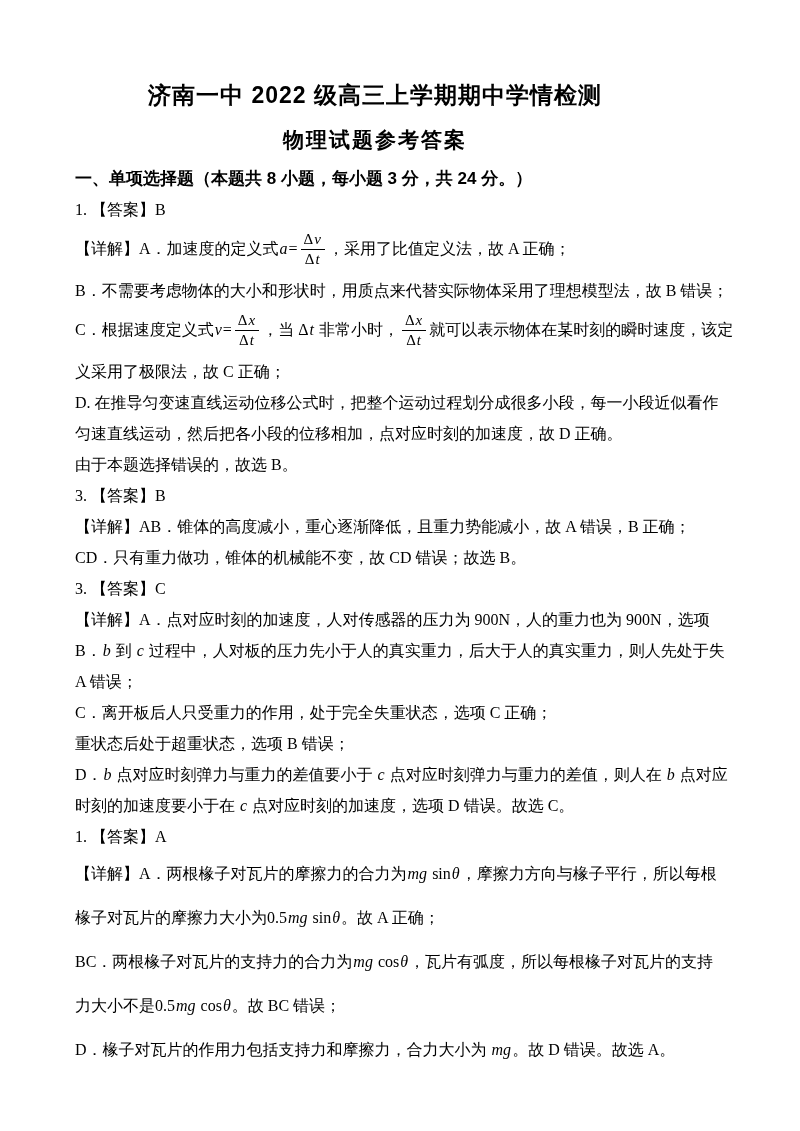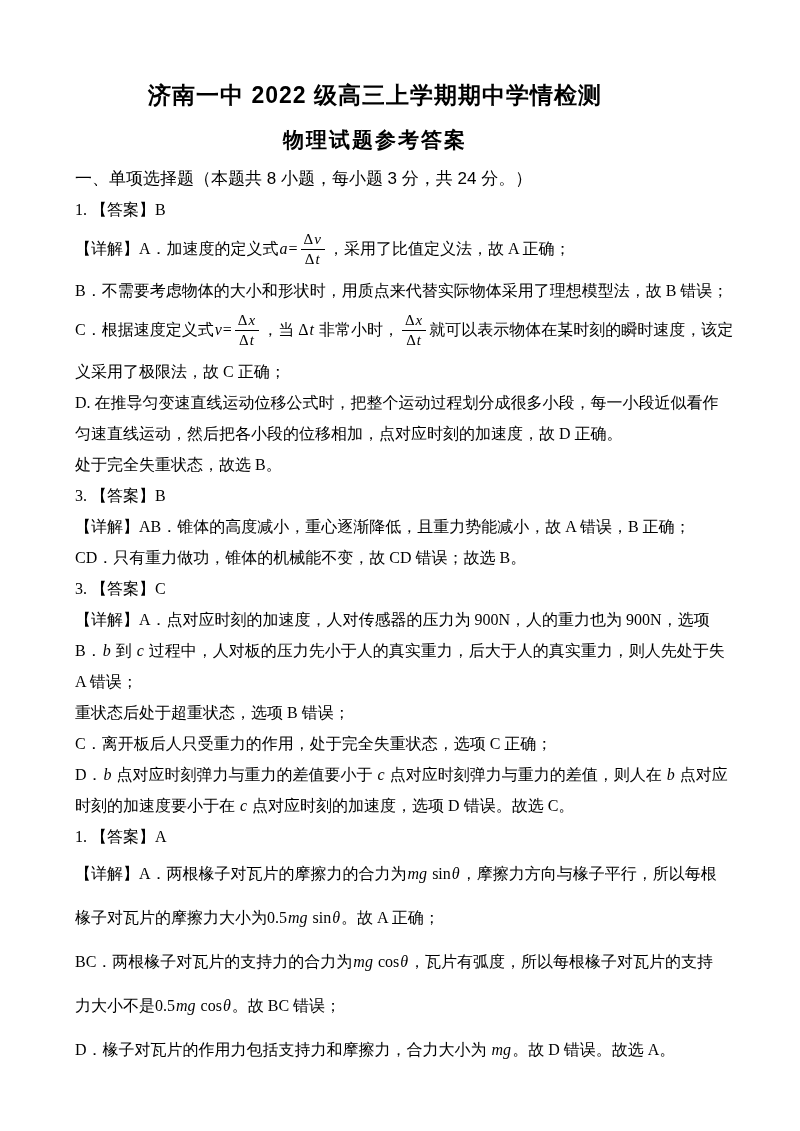--- a/index.html
+++ b/index.html
@@ -20,21 +20,21 @@
     font-size: 23px; font-weight: bold; line-height: 30px;
     margin: 0 0 16px 0; letter-spacing: 1px;
     font-family: "Liberation Sans", "DejaVu Sans", sans-serif;
   }
   .doc-subtitle {
     font-size: 21px; font-weight: bold; line-height: 28px;
     margin: 0 0 12px 0; letter-spacing: 2px;
     font-family: "Liberation Sans", "DejaVu Sans", sans-serif;
   }
   .section-heading {
-    font-size: 17px; font-weight: normal; line-height: 26px;
+    font-size: 17px; font-weight: bold; line-height: 26px;
     margin: 0 0 2px 0;
     font-family: "Liberation Sans", "DejaVu Sans", sans-serif;
   }
   .doc-body p.line {
     margin: 0; font-size: 16px; line-height: 31px;
     text-align: justify;
   }
   .doc-body p.line.fl { padding: 6px 0; }   
   .doc-body p.line.ll { line-height: 44px; } 
   .mi { font-style: italic; padding: 0 1px; font-family: "Liberation Serif", "DejaVu Serif", serif; }
@@ -56,30 +56,30 @@
   </div>
   <h3 class="section-heading">一、单项选择题（本题共 8 小题，每小题 3 分，共 24 分。）</h3>
   <div class="doc-body">
       <p class="line">1. 【答案】B</p>
       <p class="line fl">【详解】A．加速度的定义式<span class="mi">a</span>=<span class="frac"><span class="num">Δ<span class="mi">v</span></span><span class="den">Δ<span class="mi">t</span></span></span>，采用了比值定义法，故 A 正确；</p>
       <p class="line">B．不需要考虑物体的大小和形状时，用质点来代替实际物体采用了理想模型法，故 B 错误；</p>
       <p class="line fl">C．根据速度定义式<span class="mi">v</span>=<span class="frac"><span class="num">Δ<span class="mi">x</span></span><span class="den">Δ<span class="mi">t</span></span></span>，当 Δ<span class="mi">t</span> 非常小时，<span class="frac"><span class="num">Δ<span class="mi">x</span></span><span class="den">Δ<span class="mi">t</span></span></span>就可以表示物体在某时刻的瞬时速度，该定</p>
       <p class="line">义采用了极限法，故 C 正确；</p>
       <p class="line">D. 在推导匀变速直线运动位移公式时，把整个运动过程划分成很多小段，每一小段近似看作</p>
       <p class="line">匀速直线运动，然后把各小段的位移相加，点对应时刻的加速度，故 D 正确。</p>
-      <p class="line">处于完全失重状态，故选 B。</p>
+      <p class="line">由于本题选择错误的，故选 B。</p>
       <p class="line">3. 【答案】B</p>
       <p class="line">【详解】AB．锥体的高度减小，重心逐渐降低，且重力势能减小，故 A 错误，B 正确；</p>
       <p class="line">CD．只有重力做功，锥体的机械能不变，故 CD 错误；故选 B。</p>
       <p class="line">3. 【答案】C</p>
       <p class="line">【详解】A．点对应时刻的加速度，人对传感器的压力为 900N，人的重力也为 900N，选项</p>
       <p class="line">B．<span class="mi">b</span> 到 <span class="mi">c</span> 过程中，人对板的压力先小于人的真实重力，后大于人的真实重力，则人先处于失</p>
       <p class="line">A 错误；</p>
+      <p class="line">C．离开板后人只受重力的作用，处于完全失重状态，选项 C 正确；</p>
       <p class="line">重状态后处于超重状态，选项 B 错误；</p>
-      <p class="line">C．离开板后人只受重力的作用，处于完全失重状态，选项 C 正确；</p>
       <p class="line">D．<span class="mi">b</span> 点对应时刻弹力与重力的差值要小于 <span class="mi">c</span> 点对应时刻弹力与重力的差值，则人在 <span class="mi">b</span> 点对应</p>
       <p class="line">时刻的加速度要小于在 <span class="mi">c</span> 点对应时刻的加速度，选项 D 错误。故选 C。</p>
       <p class="line">1. 【答案】A</p>
       <p class="line ll">【详解】A．两根椽子对瓦片的摩擦力的合力为<span class="mi">mg</span> sin<span class="mi">θ</span>，摩擦力方向与椽子平行，所以每根</p>
       <p class="line ll">椽子对瓦片的摩擦力大小为0.5<span class="mi">mg</span> sin<span class="mi">θ</span>。故 A 正确；</p>
       <p class="line ll">BC．两根椽子对瓦片的支持力的合力为<span class="mi">mg</span> cos<span class="mi">θ</span>，瓦片有弧度，所以每根椽子对瓦片的支持</p>
       <p class="line ll">力大小不是0.5<span class="mi">mg</span> cos<span class="mi">θ</span>。故 BC 错误；</p>
       <p class="line ll">D．椽子对瓦片的作用力包括支持力和摩擦力，合力大小为 <span class="mi">mg</span>。故 D 错误。故选 A。</p>
     </div>
 </div>

